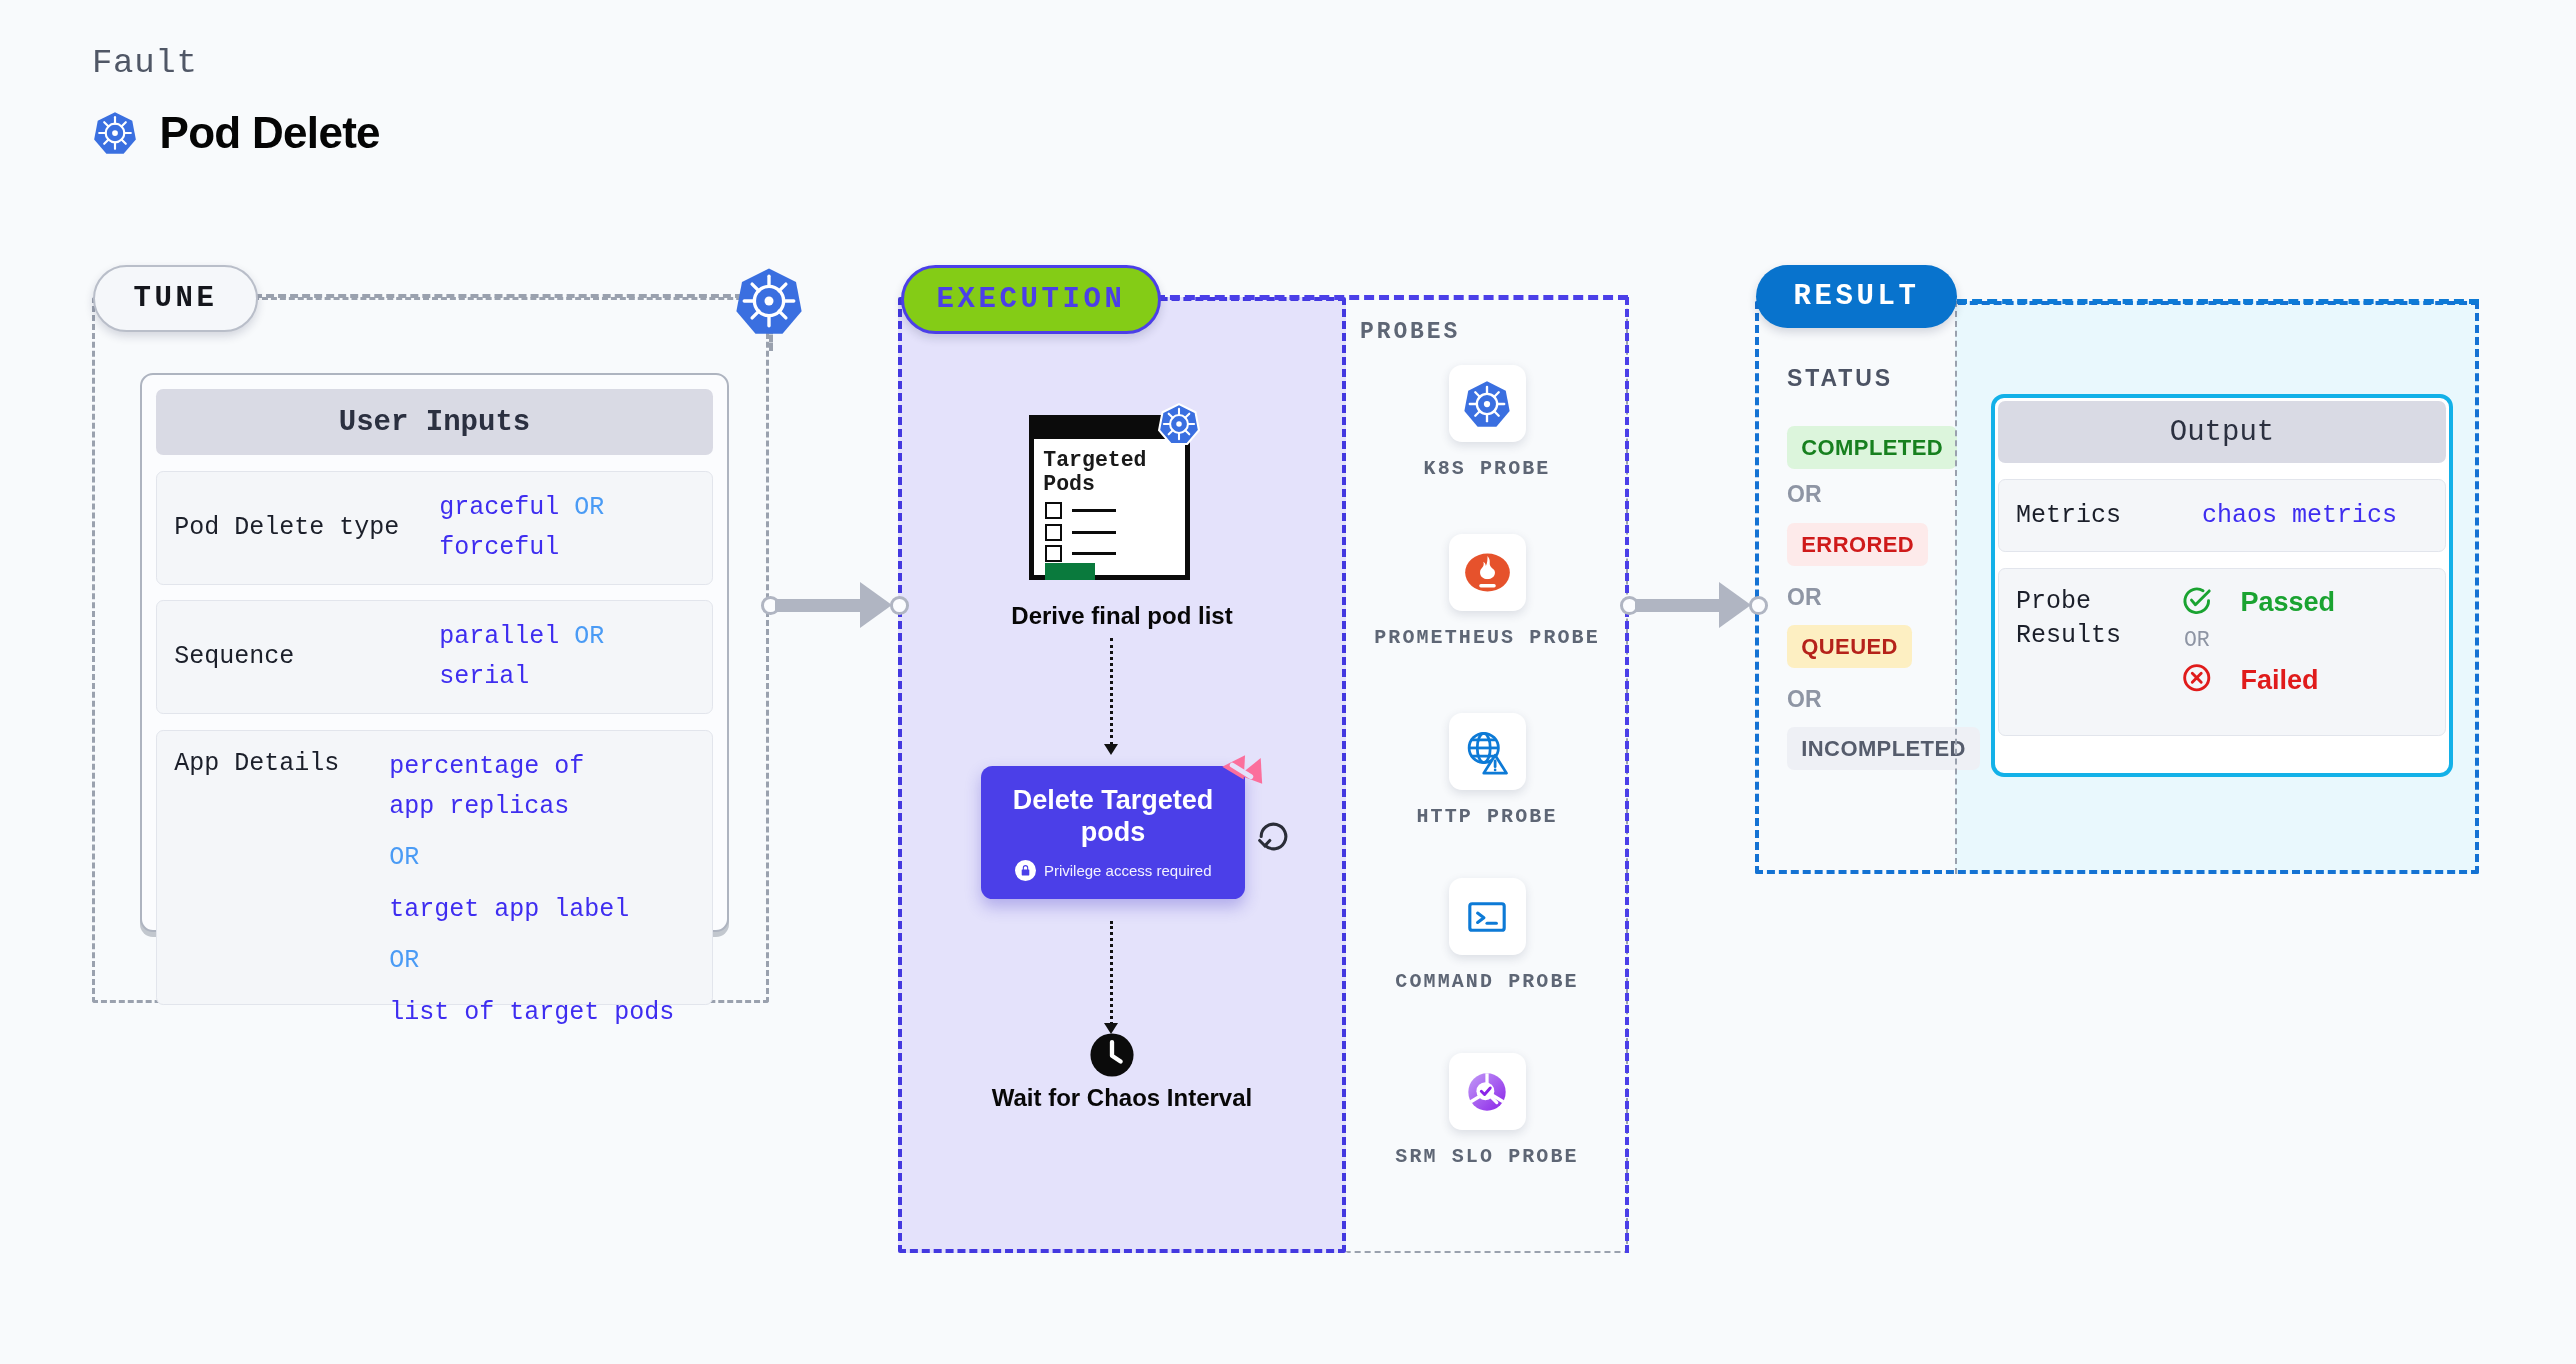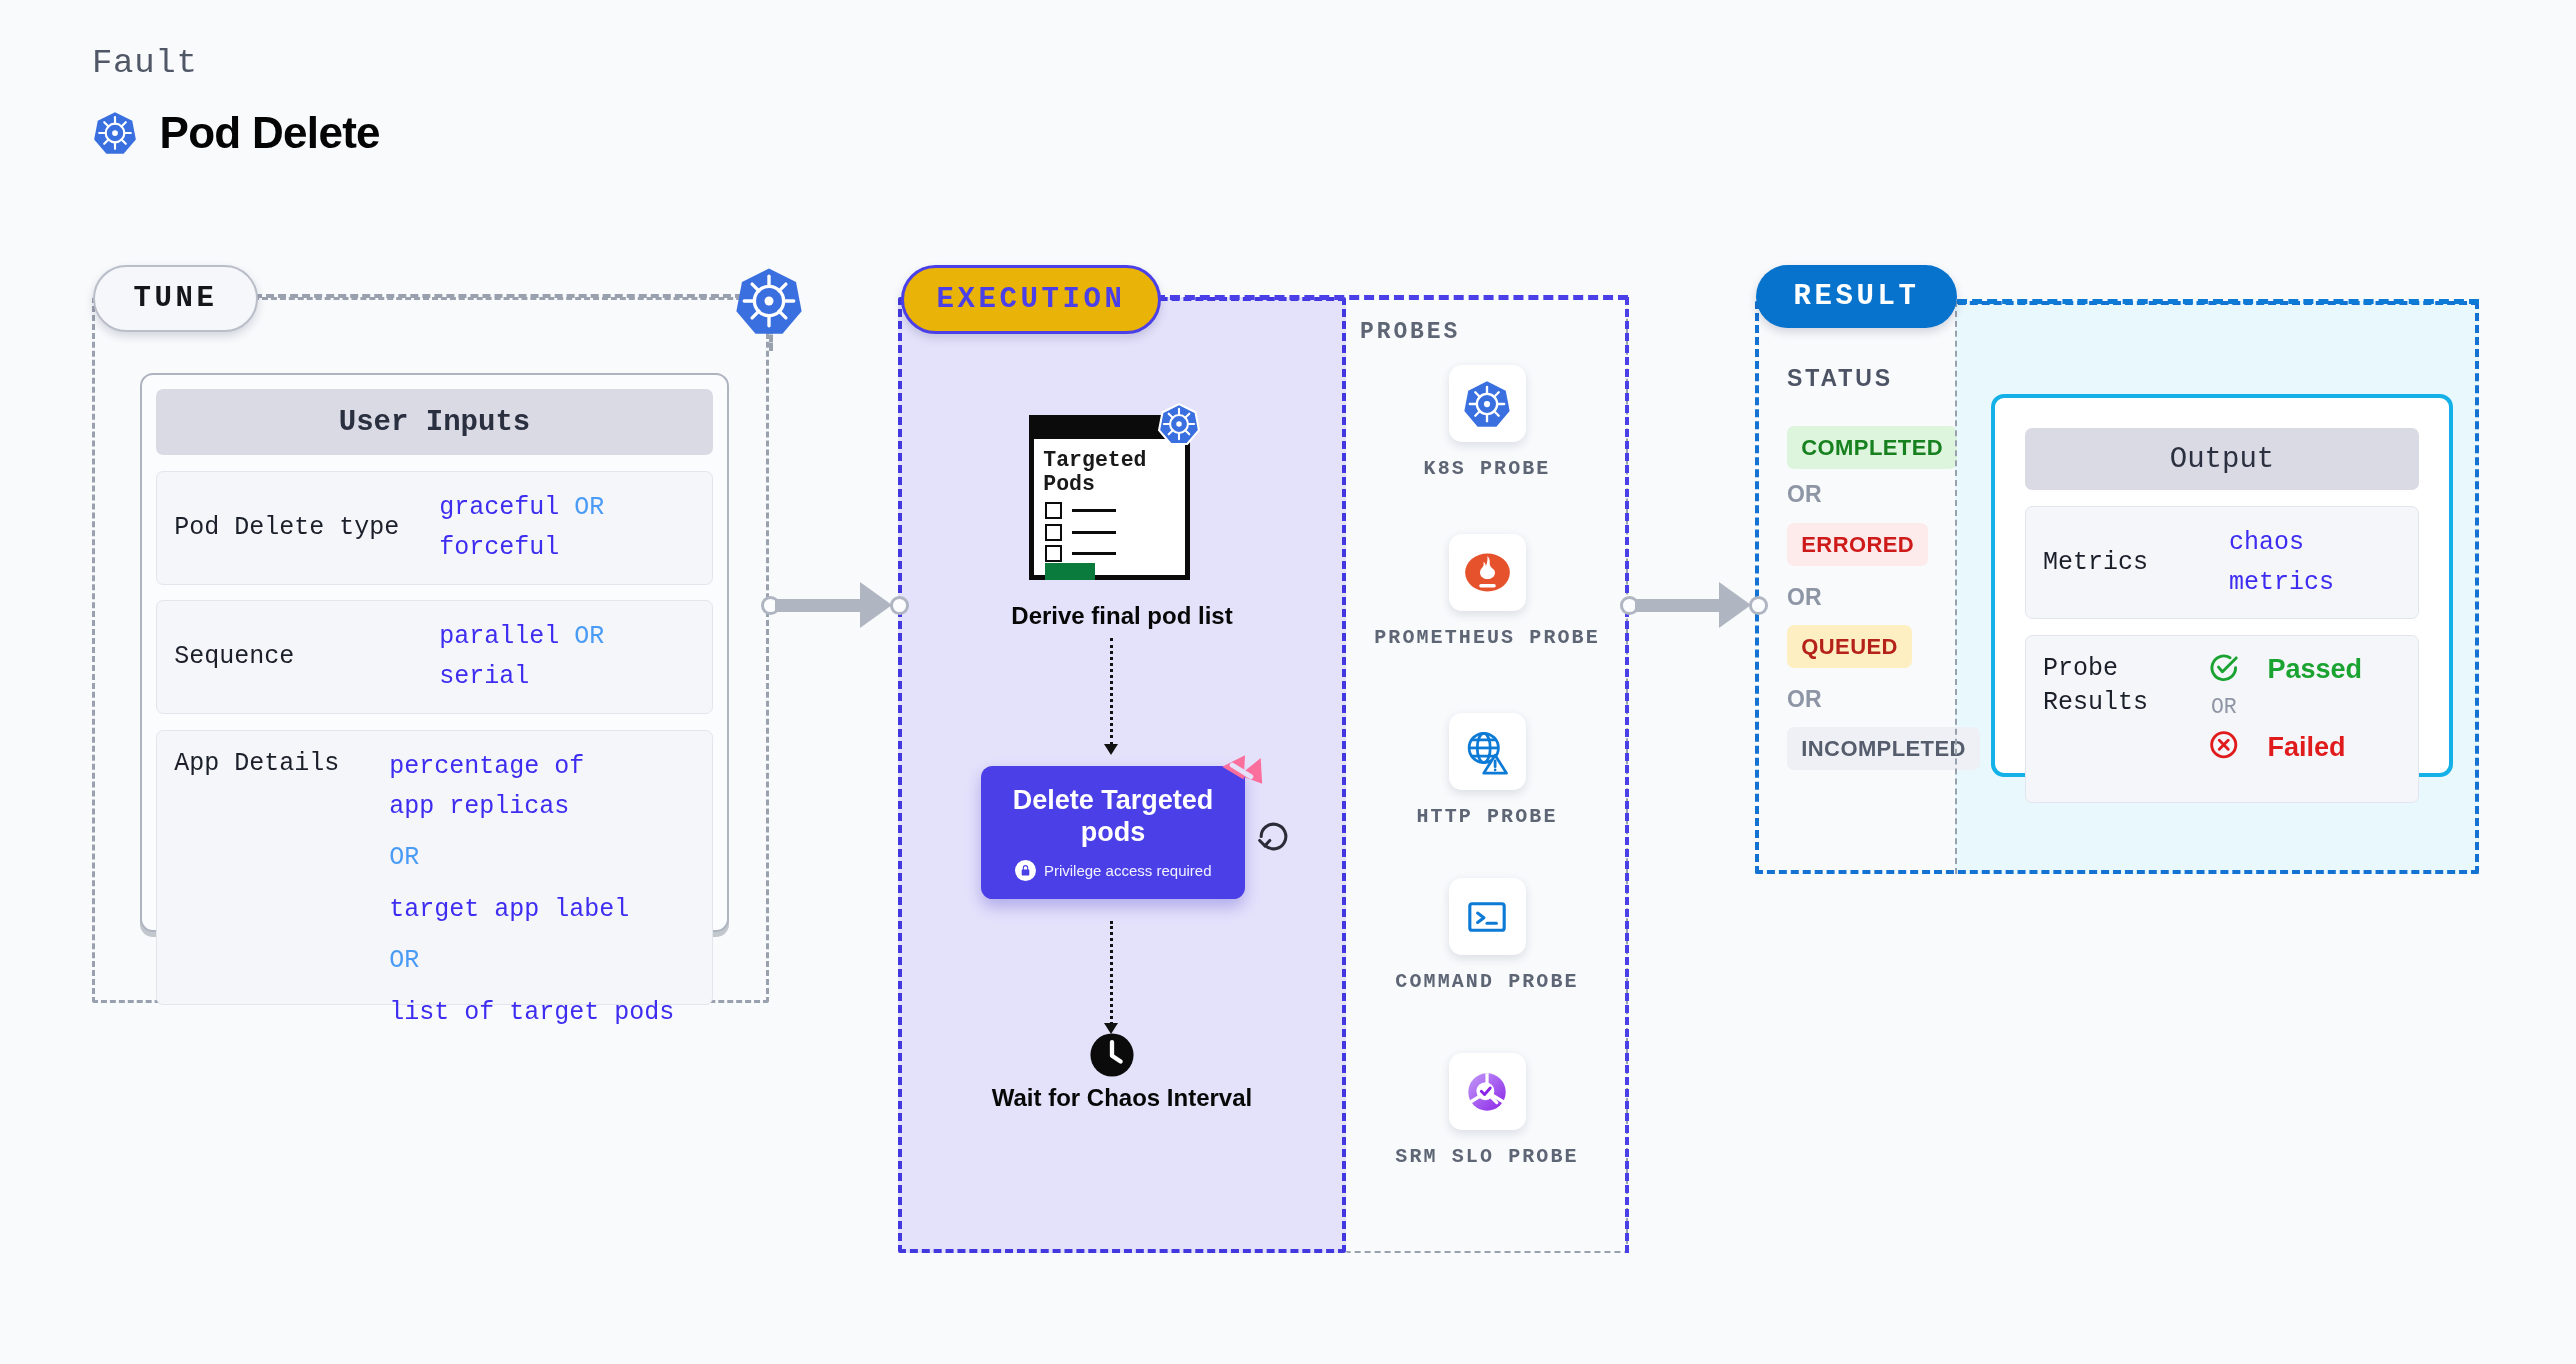--- a/index.html
+++ b/index.html
@@ -88,21 +88,21 @@
   #user-inputs-card{left:140px;top:373px;width:589px;height:559px;}
 
   
   #exec-panel{
     left:898px;top:297px;width:448px;height:956px;
     border:4.3px dashed #4338e0;border-radius:2.1px;
     background:#e4e2fb;
   }
   #exec-pill{
     left:901px;top:265px;width:254px;height:63px;
-    background:#eab308;border:3.6px solid #4b3fe8;color:#4b3fe8;
+    background:#84cc16;border:3.6px solid #4b3fe8;color:#4b3fe8;
     font-size:29px;
   }
   #exec-dash{
     position:absolute;left:1155px;top:295px;width:473px;height:0;
     border-top:5px dashed #4b3fe8;z-index:5;
   }
   #probes-panel{
     left:1346px;top:297px;width:282px;height:956px;
     border:2.9px dashed #9aa1ae;border-top:none;border-left:none;
     border-radius:2.1px;background:#f8fafc;
@@ -219,21 +219,21 @@
     padding:8.6px 14.3px;font-size:22px;font-weight:bold;letter-spacing:0.4px;
   }
   .or-sm{
     position:absolute;left:1787px;color:#8e95a4;font-size:23px;font-weight:bold;
   }
 
   
   #output-card{
     position:absolute;left:1991px;top:394px;width:462px;height:383px;
     background:#ffffff;border:4.3px solid #13b1e8;border-radius:13px;
-    box-sizing:border-box;padding:30px;z-index:4;
+    box-sizing:border-box;padding:3px;z-index:4;
   }
   #output-head{
     background:#d9dae4;border-radius:7.2px;height:62px;
     display:flex;align-items:center;justify-content:center;
     font-family:"Liberation Mono", monospace;font-size:29px;color:#2b3040;
   }
   .pr-val{display:flex;align-items:flex-end;gap:28px;}
   .pr-pass{color:#1aa331;font-size:27px;font-weight:bold;}
   .pr-fail{color:#e01b1b;font-size:27px;font-weight:bold;}
 

